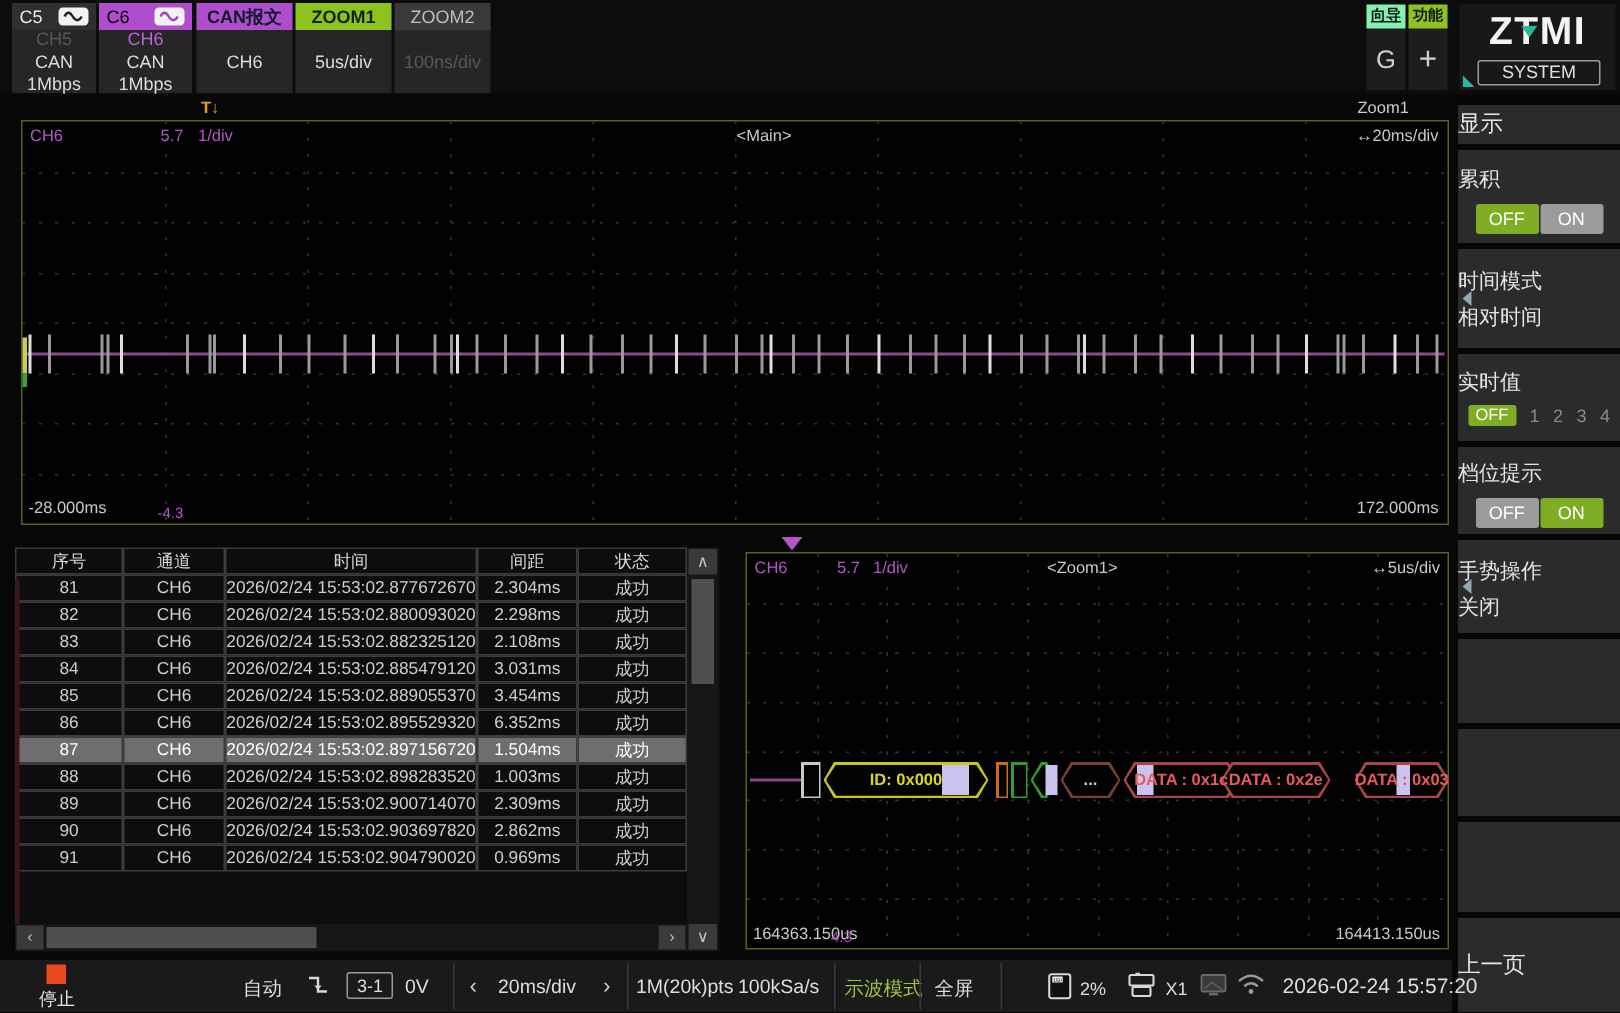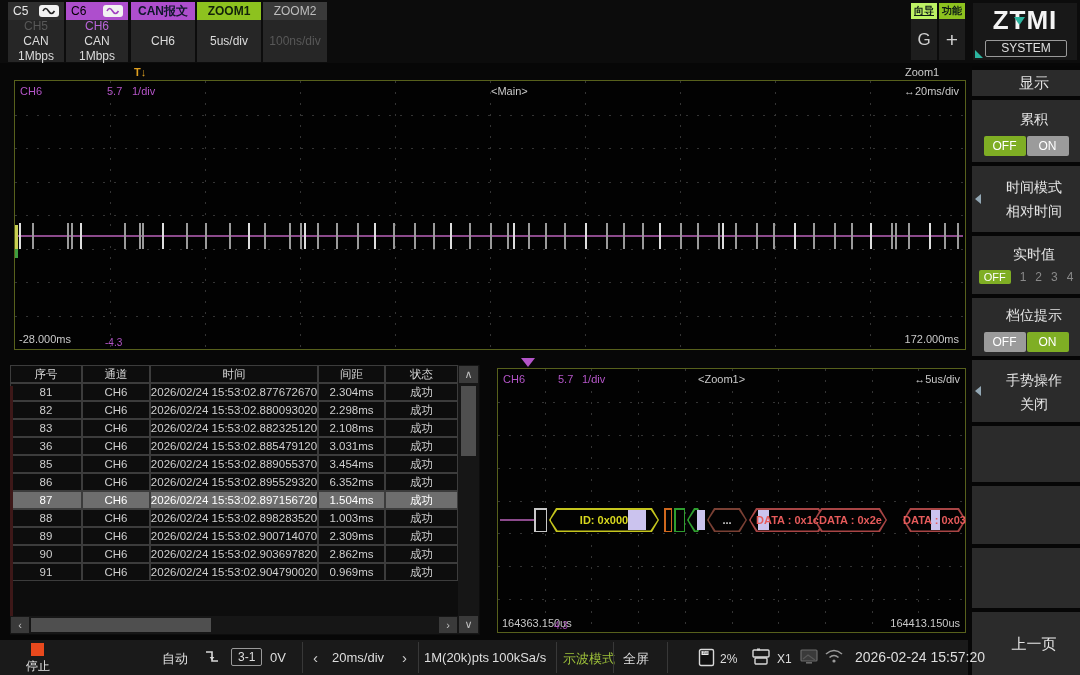--- a/index.html
+++ b/index.html
@@ -17,21 +17,21 @@
   .tab-head.green  { background:#8dc21f; color:#12210a; font-weight:bold; }
   .tab-head.dim    { background:#3a3a3a; color:#bdbdbd; }
   .tab-body { height:42px; background:#262626; color:#dcdcdc; font-size:12px; text-align:center; display:flex; flex-direction:column; justify-content:center; gap:1px; }
   .tab-body .dim { color:#585858; }
   .tab-body .purple-text { color:#b964d9; }
   .wave-ico { width:20px; height:12px; background:#f2f2f2; border-radius:3px; display:inline-flex; align-items:center; justify-content:center; }
   .wave-ico svg { display:block; }
 
   .minibtn { position:absolute; top:3px; width:26px; height:57px; background:#1d1d1d; }
   .minibtn .cap { height:16px; line-height:16px; text-align:center; font-size:10px; color:#0d1a16; font-weight:bold; }
-  .cap.teal { background:#bef264;text-decoration:underline; }
+  .cap.teal { background:#86efac;text-decoration:underline; }
   .cap.green { background:#8dc21f; }
   .minibtn .ico { height:41px; display:flex; align-items:center; justify-content:center; color:#cfcfcf; font-size:17px; }
 
   #logoblock { position:absolute; left:973px; top:3px; width:104px; height:57px; background:#181818; }
   #logotext { text-align:center; font-size:26px; font-weight:bold; letter-spacing:1px; color:#f4f4f4; line-height:34px; position:relative; }
   #logotri { position:absolute; left:41px; top:14px; width:11px; height:8px; background:#2cb5a0; clip-path:polygon(0 0,100% 0,50% 100%); }
   #systembox { position:absolute; left:12px; top:37px; width:82px; height:17px; border:1px solid #9a9a9a; border-radius:2px; color:#e0e0e0; font-size:12px; text-align:center; line-height:15px; }
   #logocorner { position:absolute; left:2px; top:47px; width:8px; height:8px; background:#2cb5a0; clip-path:polygon(0 0,0 100%,100% 100%); }
 
   
@@ -76,21 +76,21 @@
   .trow.sel > div { background:#6e6e6e; color:#ffffff; }
   #table-edge { position:absolute; left:0; top:21px; width:3px; height:230px; background:#3d1818; z-index:4; }
   #vscroll { position:absolute; left:448px; top:0; width:21px; height:269px; background:#161616; }
   #hscroll { position:absolute; left:0; top:251px; width:448px; height:18px; background:#161616; }
   .sbtn { position:absolute; background:#3a3a3a; color:#c0c0c0; font-size:11px; display:flex; align-items:center; justify-content:center; }
   .sthumb { position:absolute; background:#4f4f4f; }
 
   
   #sidebar { position:absolute; left:972px; top:66px; width:108px; height:609px; background:#060606; }
   .spanel { position:absolute; left:0; width:108px; background:#2b2b2b; color:#e4e4e4; }
-  .spanel .plabel { text-align:center; font-size:14px;padding-left:16px; }
+  .spanel .plabel { text-align:left; font-size:14px; }
   .sarrow { position:absolute; left:3px; top:50%; margin-top:-5px; width:0; height:0; border-top:5px solid transparent; border-bottom:5px solid transparent; border-right:6px solid #93a8b5; }
   .toggle { display:flex; justify-content:center; gap:1px; margin-top:7px; }
   .tbtn { width:42px; height:20px; line-height:20px; text-align:center; font-size:12px; color:#fff; }
   .tbtn.act { background:#7fae24; border-radius:2px; }
   .tbtn.inact { background:#9b9b9b; border-radius:2px; }
   .rt-row { display:flex; justify-content:center; align-items:center; gap:9px; margin-top:6px; }
   .rt-off { background:#7fae24; color:#fff; font-size:11px; padding:1px 5px; border-radius:2px; }
   .rt-num { color:#8a8a8a; font-size:12px; }
 
   
@@ -302,21 +302,21 @@
           <div>成功</div>
         </div>
         <div class="trow">
           <div>83</div>
           <div>CH6</div>
           <div>2026/02/24 15:53:02.882325120</div>
           <div>2.108ms</div>
           <div>成功</div>
         </div>
         <div class="trow">
-          <div>36</div>
+          <div>84</div>
           <div>CH6</div>
           <div>2026/02/24 15:53:02.885479120</div>
           <div>3.031ms</div>
           <div>成功</div>
         </div>
         <div class="trow">
           <div>85</div>
           <div>CH6</div>
           <div>2026/02/24 15:53:02.889055370</div>
           <div>3.454ms</div>

